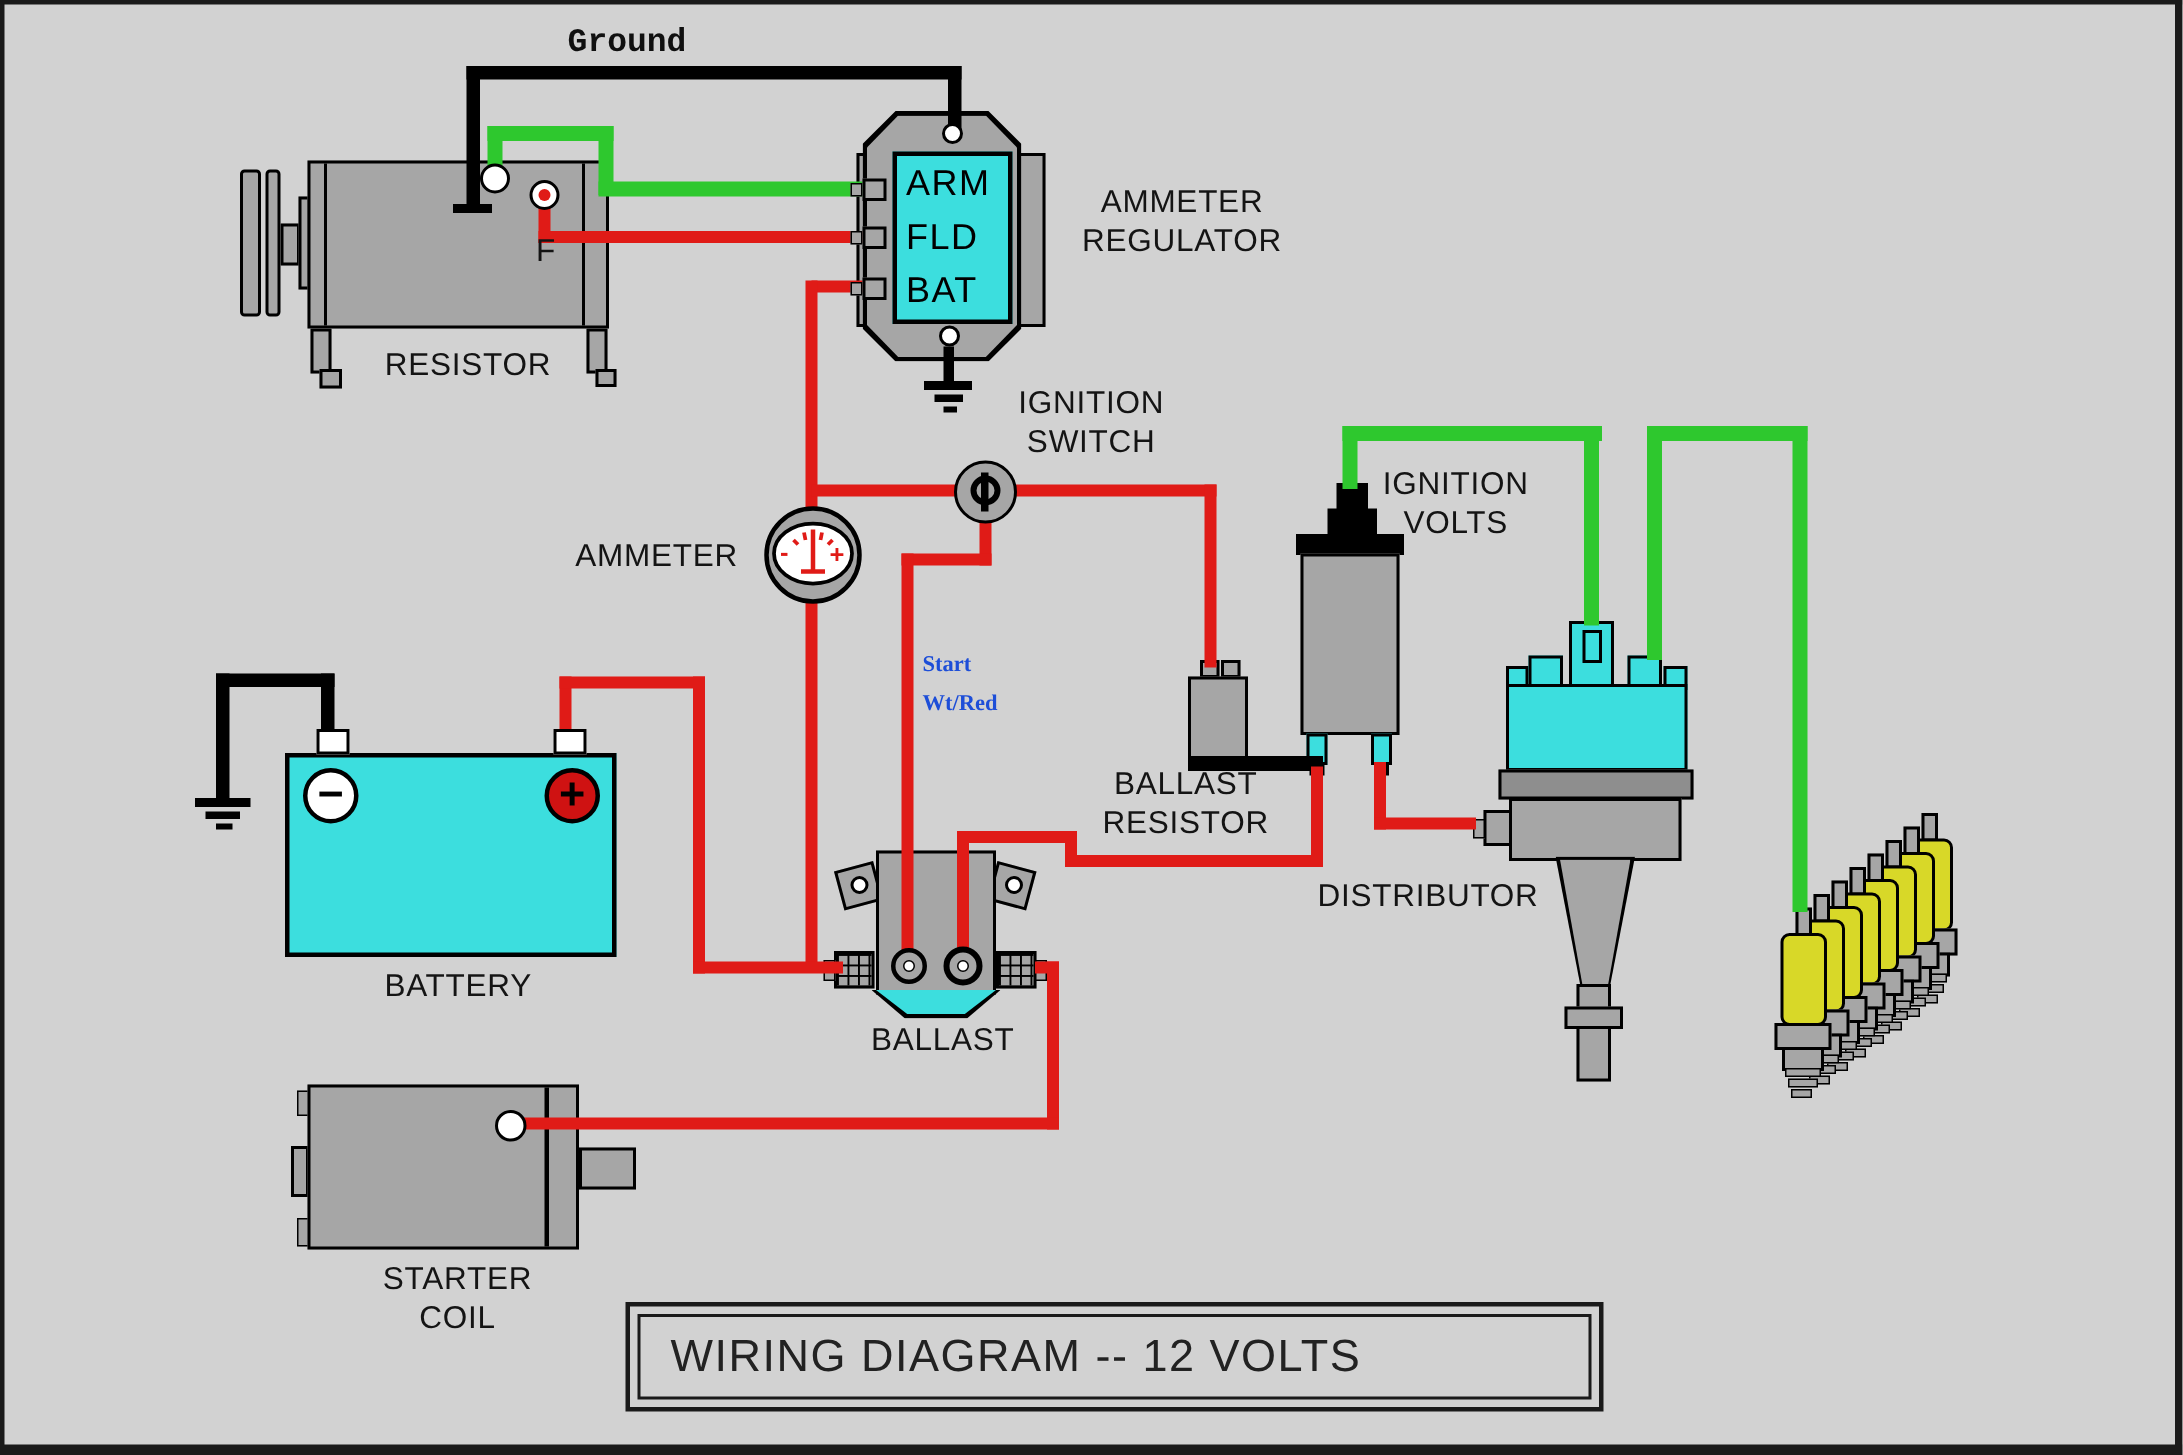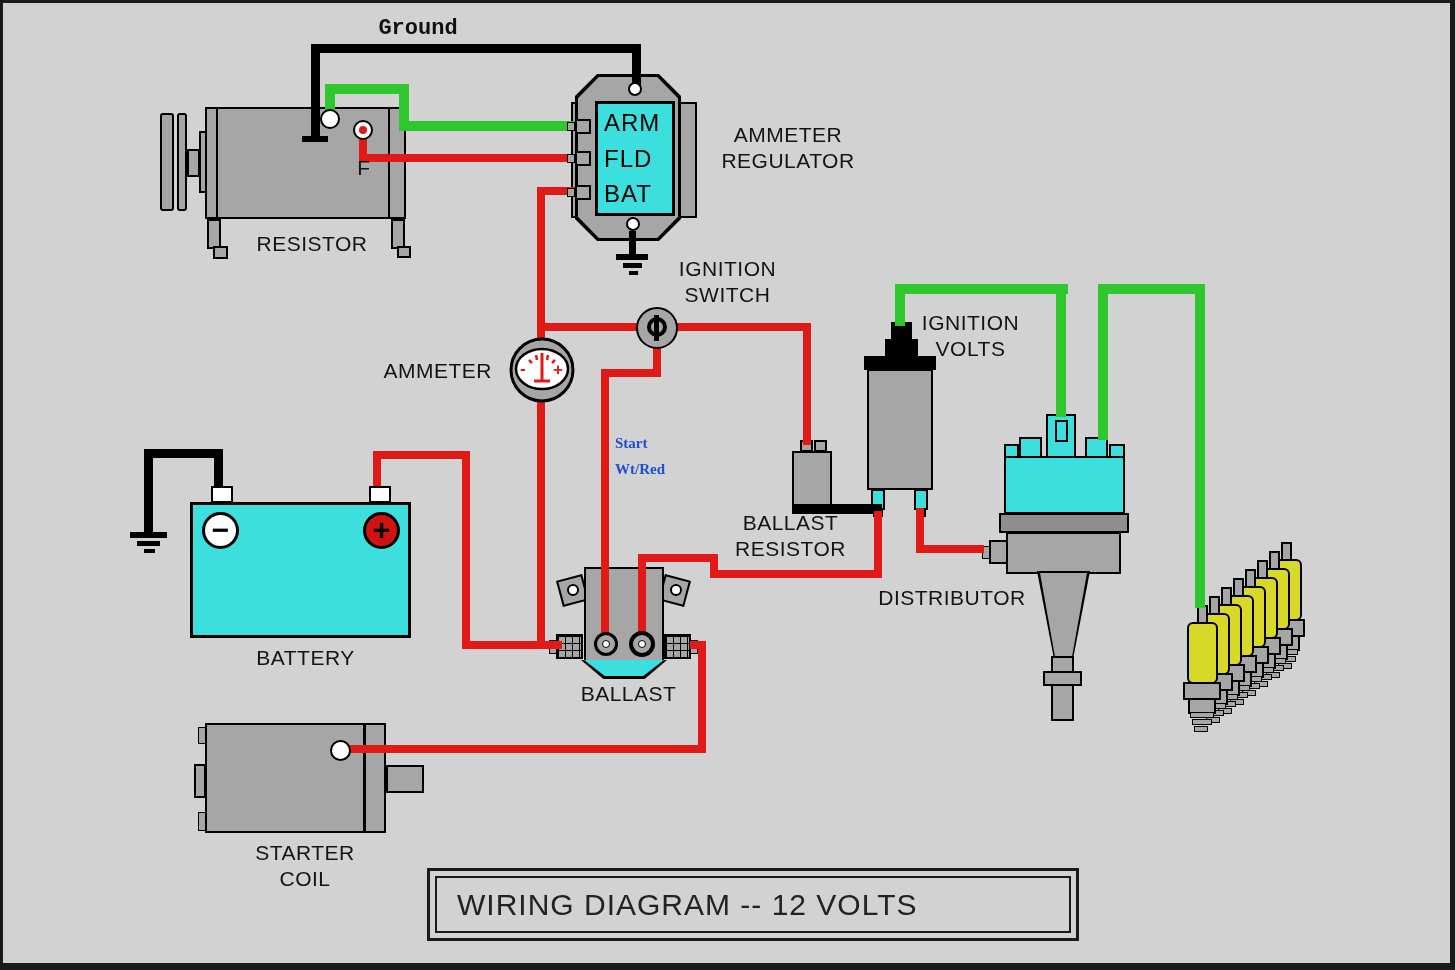--- a/index.html
+++ b/index.html
@@ -349,19 +349,19 @@
       <div>COIL</div>
     </div>
   </div>
 
   <div class="monolbl" style="left:368px;top:16px;width:100px;text-align:center;">Ground</div>
   <div class="blbl" style="left:615px;top:430px;">
     <div>Start</div>
     <div>Wt/Red</div>
   </div>
 
-  <div class="titlebox-outer" style="left:427px;top:868px;width:652px;height:73px;text-align:right;">
+  <div class="titlebox-outer" style="left:417px;top:868px;width:652px;height:73px;text-align:right;">
     <div class="titlebox-inner">
       <div class="titletext">WIRING DIAGRAM -- 12 VOLTS</div>
     </div>
   </div>
 
 </div>
 
 </body></html>

